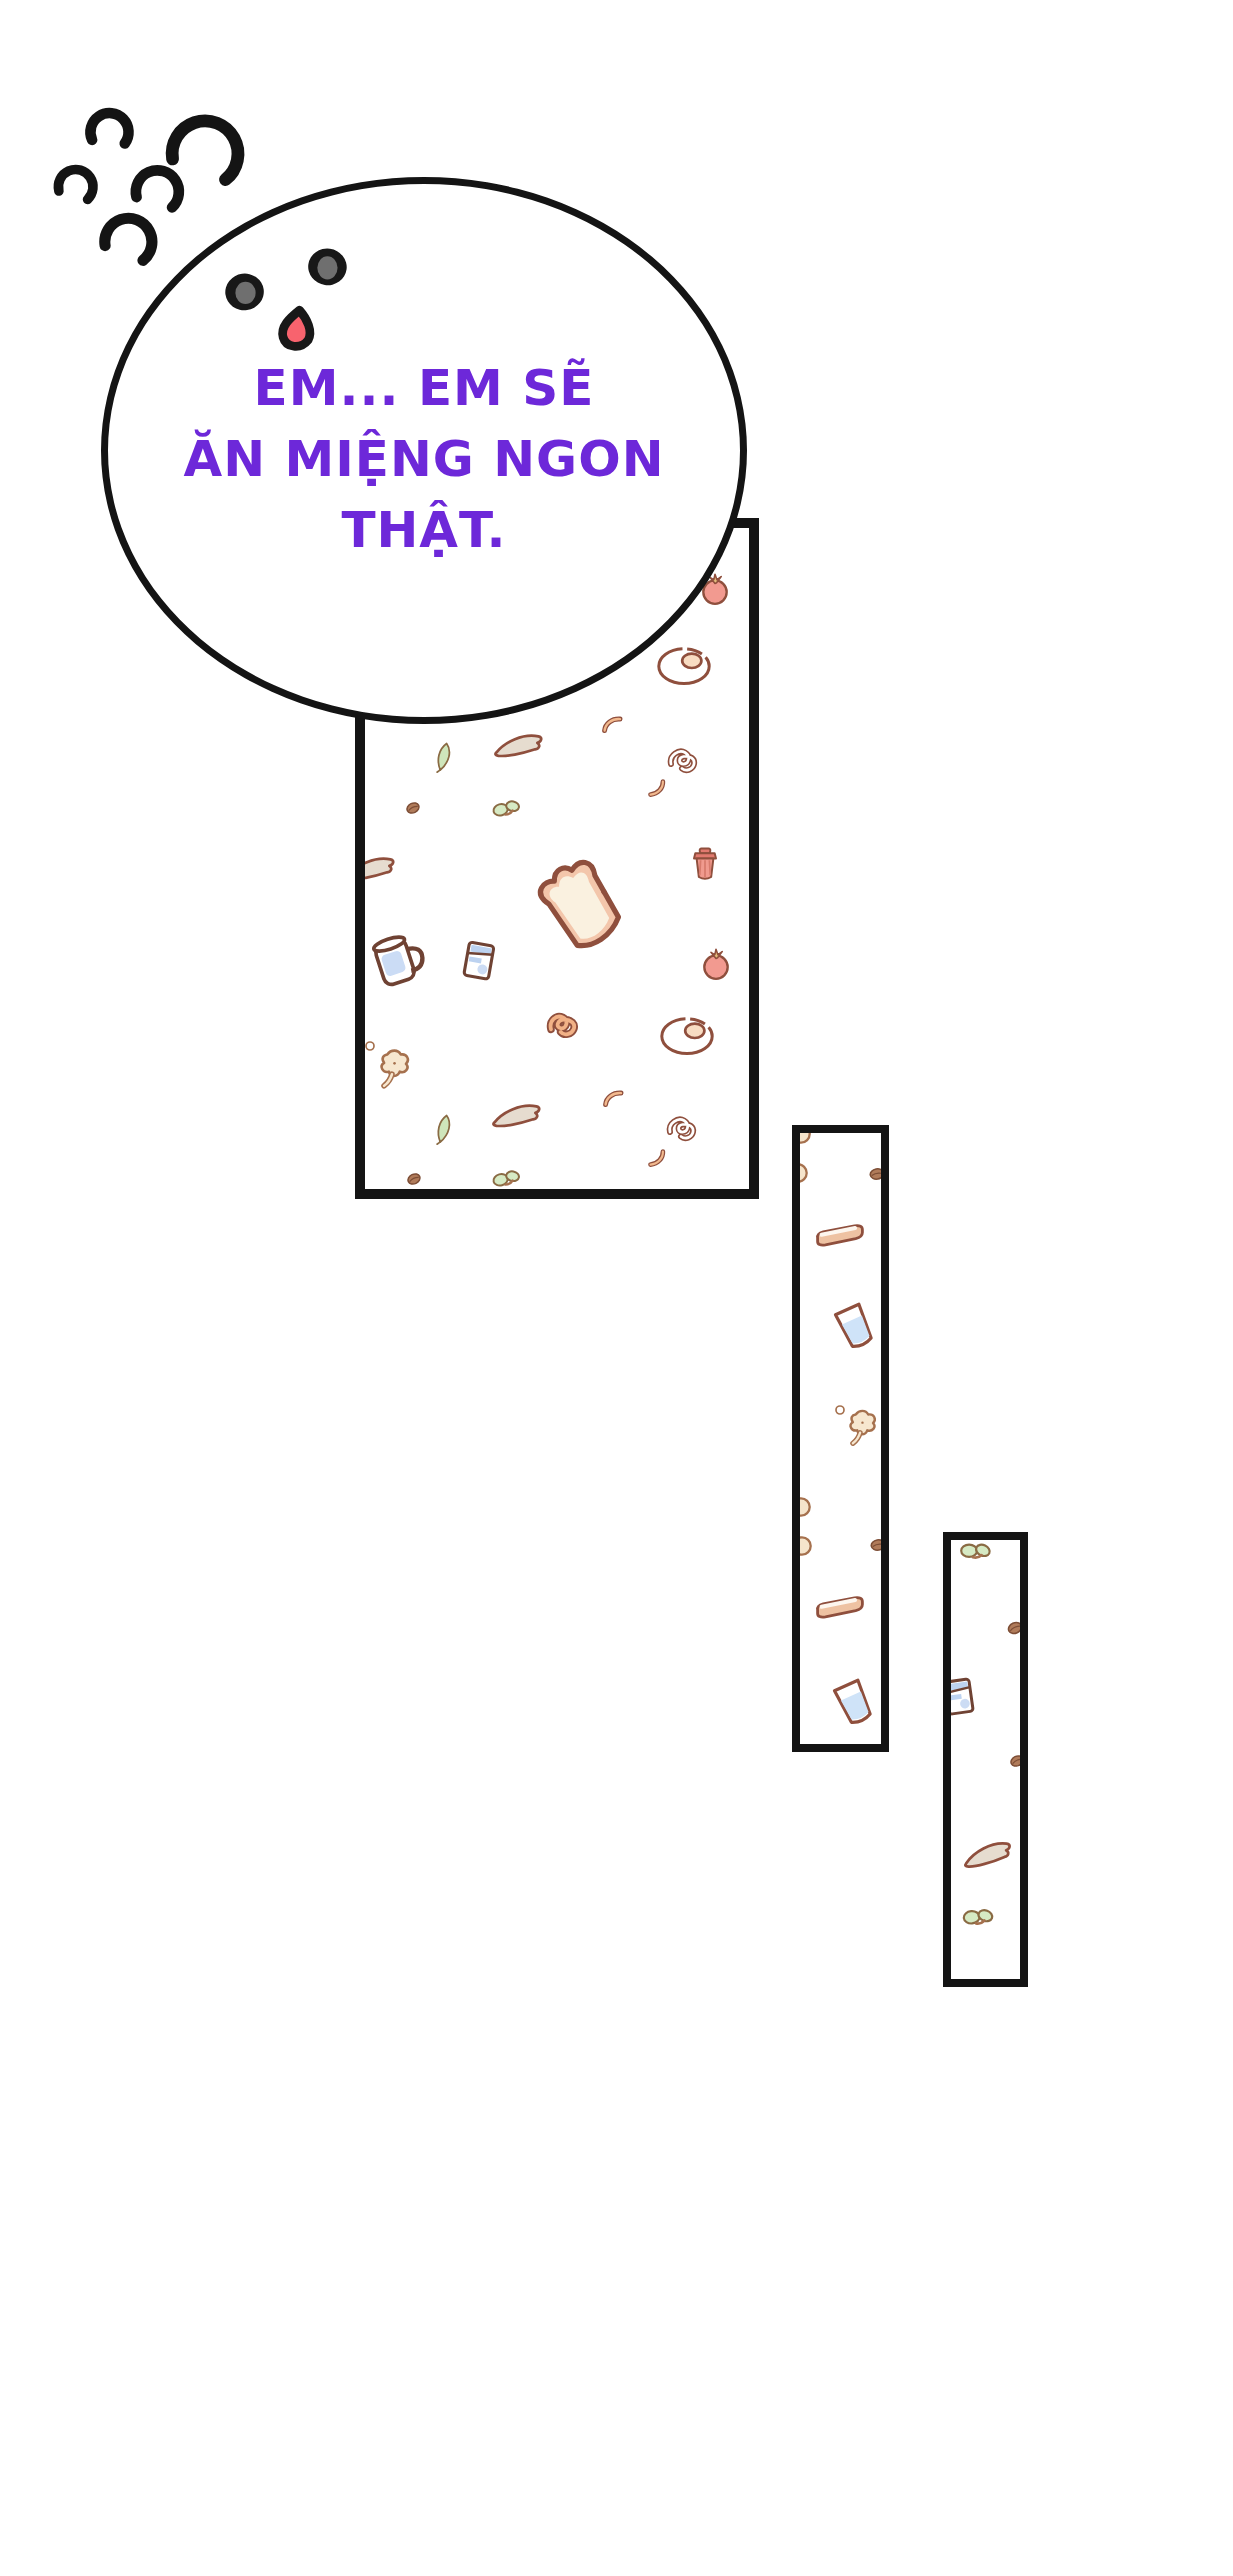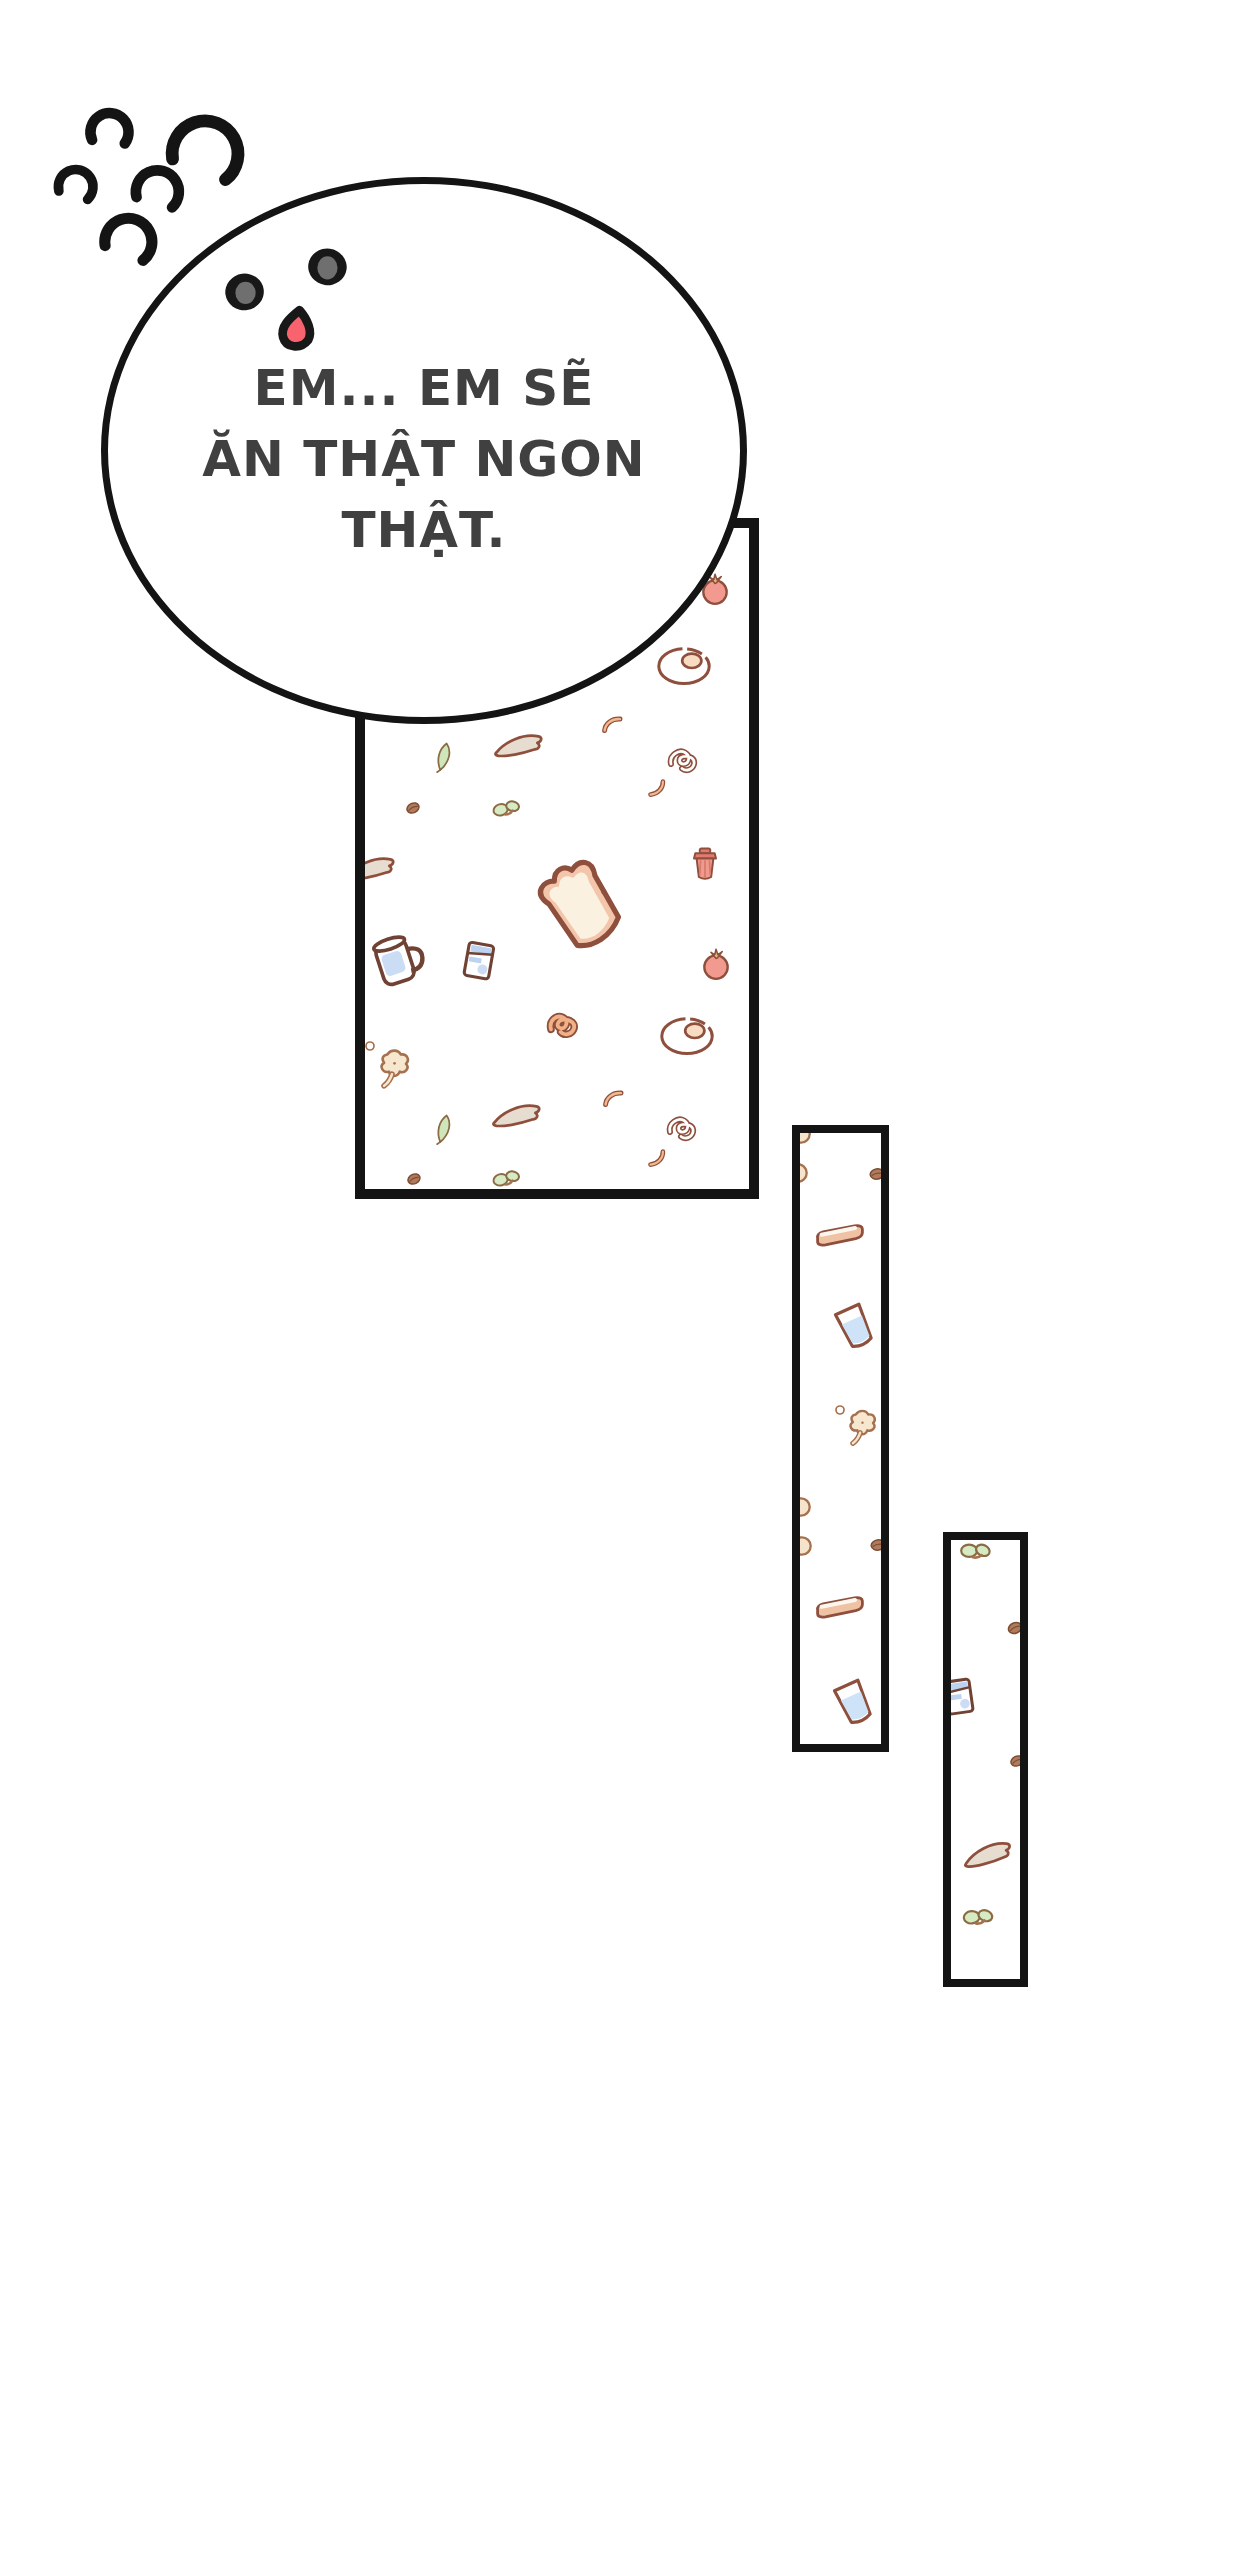--- a/index.html
+++ b/index.html
@@ -11,21 +11,21 @@
   .panel-inner{position:absolute;inset:0;overflow:hidden;}
   .panel1{left:355px;top:518px;width:404px;height:681px;border-width:10.6px;z-index:1;}
   .panel2{left:792px;top:1125px;width:97px;height:627px;border-width:8.7px;z-index:1;}
   .panel3{left:943px;top:1532px;width:85px;height:455px;border-width:8.7px;z-index:1;}
   .doodle{position:absolute;overflow:visible;}
 
   
   .bubble{position:absolute;left:101px;top:177px;width:646px;height:547px;background:#ffffff;
           border:7.7px solid #141414;border-radius:50%;box-sizing:border-box;z-index:2;}
   .bubble-text{position:absolute;left:101px;top:353px;width:646px;z-index:3;text-align:center;
-               font-weight:bold;font-size:50px;line-height:71px;letter-spacing:1px;color:#404040;}
+               font-weight:bold;font-size:50px;line-height:71px;letter-spacing:1px;color:#6d28d9;}
   .face{position:absolute;left:206px;top:231px;width:160px;height:145px;z-index:3;}
 
   
   .fluster{position:absolute;left:50px;top:85px;width:207px;height:202px;z-index:2;}
 
   .defs{position:absolute;width:0;height:0;overflow:hidden;}
 </style>
 </head>
 <body>
 
@@ -293,18 +293,18 @@
     </g>
     <g>
       <ellipse cx="126" cy="37" rx="20" ry="19" fill="#181818" transform="rotate(8 126 37)"></ellipse>
       <ellipse cx="126" cy="38" rx="10.5" ry="12" fill="#6f6f6f"></ellipse>
     </g>
     <path d="M97,82 C105,91 111,104 106,113 C98,123 83,121 80,110 C77,99 87,90 97,82 Z" fill="#f8636e" stroke="#181818" stroke-width="9" stroke-linejoin="round"></path>
   </svg>
 
   <div class="bubble-text">
     <div>EM... EM SẼ</div>
-    <div>ĂN THẬT NGON</div>
+    <div>ĂN MIỆNG NGON</div>
     <div>THẬT.</div>
   </div>
 
 </div>
 
 
 </body></html>

